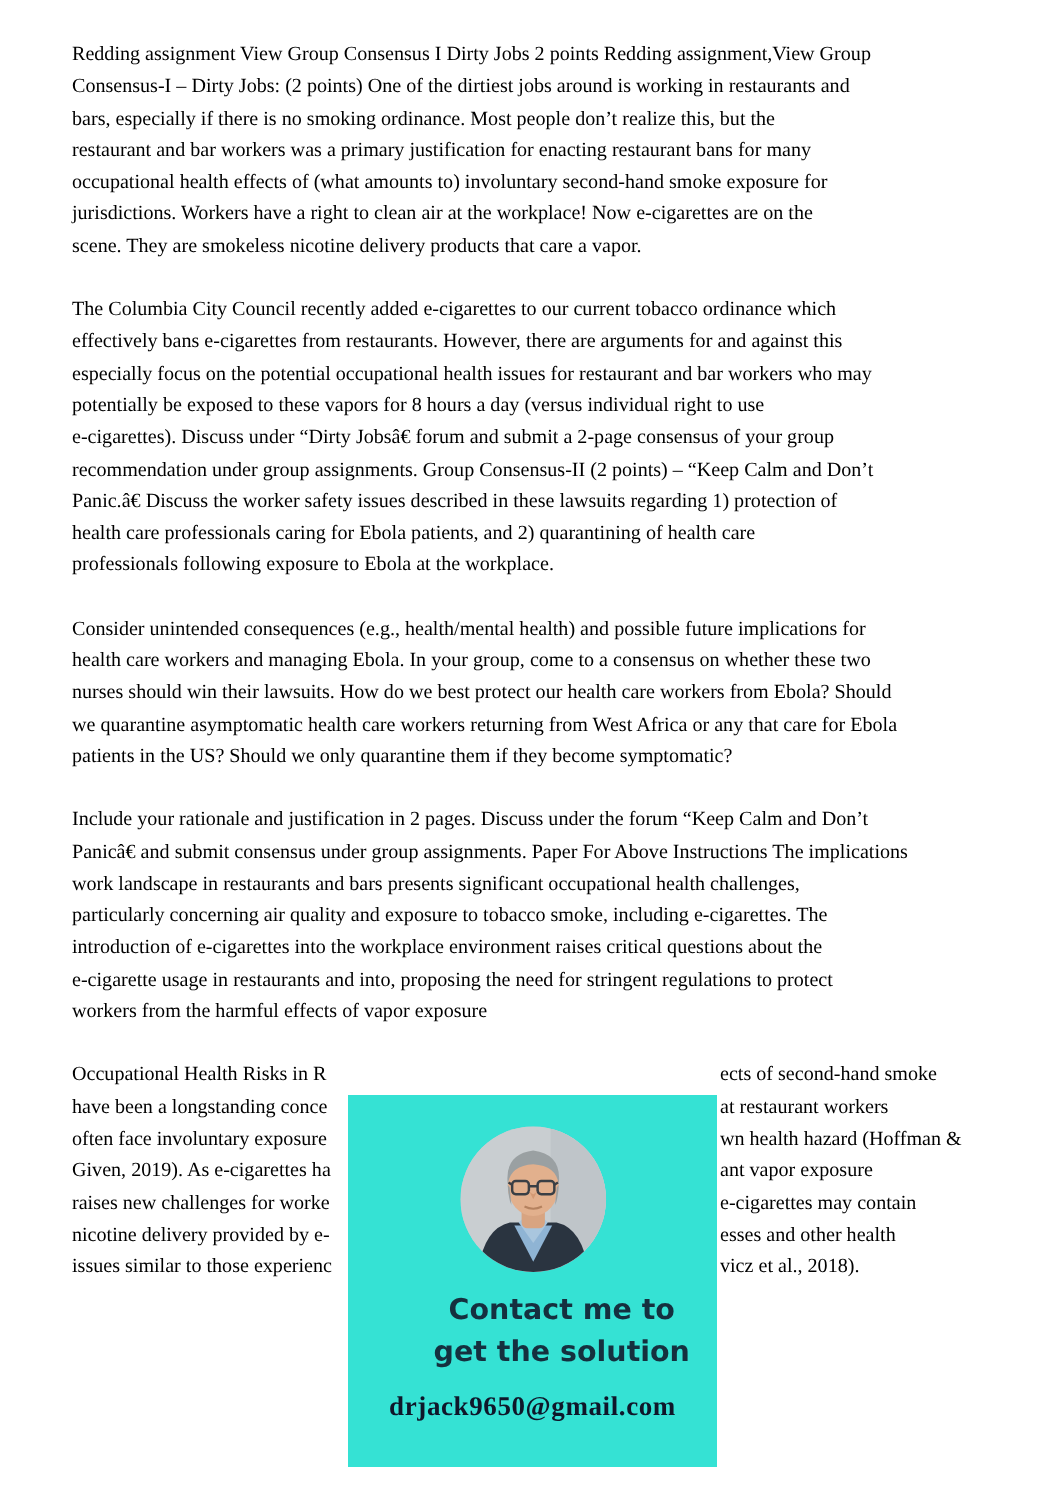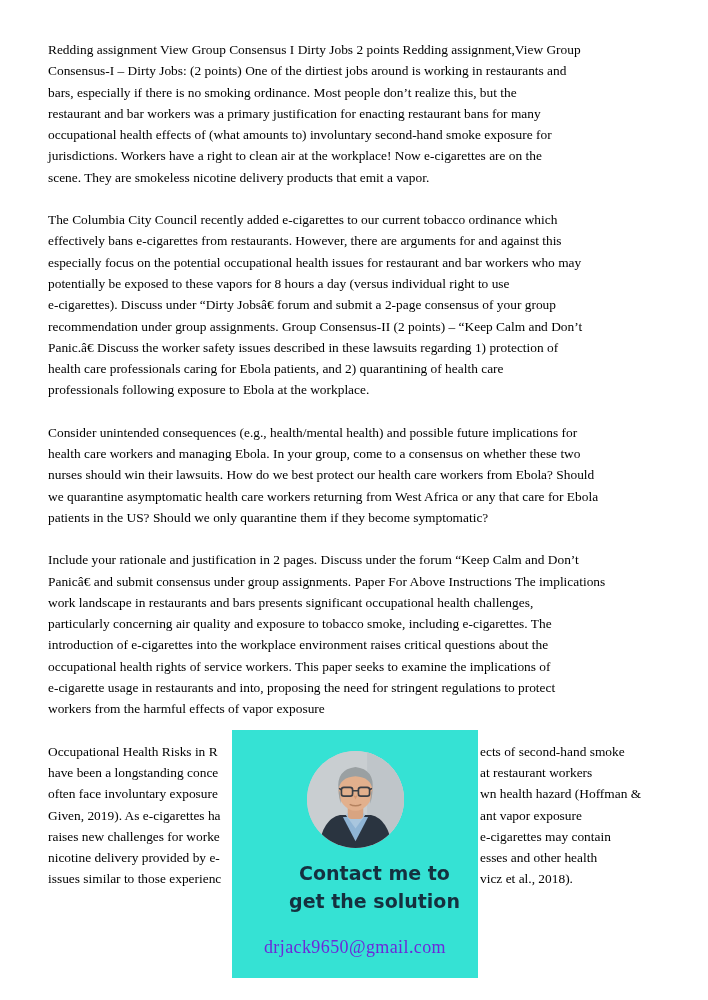--- a/index.html
+++ b/index.html
@@ -8,21 +8,21 @@
     width: 708px;
     height: 1000px;
     background: #ffffff;
     overflow: hidden;
     font-family: "Liberation Serif", serif;
     color: #000000;
   }
   .content {
     position: absolute;
     left: 48px;
-    top: 39px;
+    top: 25px;
     width: 614px;
     font-size: 13.4px;
     line-height: 21.3px;
   }
   .para { margin: 0 0 21px 0; }
   .line {
     position: relative;
     height: 21.3px;
     white-space: nowrap;
   }
@@ -50,42 +50,42 @@
   }
   .avatar svg { display: block; width: 100%; height: 100%; }
   .promo-heading {
     margin-top: 11px;
     font-family: "DejaVu Sans", sans-serif;
     font-weight: bold;
     font-size: 19px;
     line-height: 28px;
   }
   .promo-email {
-    margin-top: 22px;
+    margin-top: 12px;
     font-family: "Liberation Serif", serif;
-    font-weight: normal;
+    font-weight: bold;
     font-size: 18px;
     letter-spacing: 0.4px;
-    color: #6d28d9;
+    color: #0f172a;
   }
 </style>
 </head>
 <body>
 
 <div class="page" style="background: rgb(255, 255, 255); color: rgb(0, 0, 0);">
 
   <div class="content" id="doc-content">
       <div class="para">
         <div class="line">Redding assignment View Group Consensus I Dirty Jobs 2 points Redding assignment,View Group</div>
         <div class="line">Consensus-I – Dirty Jobs: (2 points) One of the dirtiest jobs around is working in restaurants and</div>
         <div class="line">bars, especially if there is no smoking ordinance. Most people don’t realize this, but the</div>
         <div class="line">restaurant and bar workers was a primary justification for enacting restaurant bans for many</div>
         <div class="line">occupational health effects of (what amounts to) involuntary second-hand smoke exposure for</div>
         <div class="line">jurisdictions. Workers have a right to clean air at the workplace! Now e-cigarettes are on the</div>
-        <div class="line">scene. They are smokeless nicotine delivery products that emit a vapor.</div>
+        <div class="line">scene. They are smokeless nicotine delivery products that care a vapor.</div>
       </div>
       <div class="para">
         <div class="line">The Columbia City Council recently added e-cigarettes to our current tobacco ordinance which</div>
         <div class="line">effectively bans e-cigarettes from restaurants. However, there are arguments for and against this</div>
         <div class="line">especially focus on the potential occupational health issues for restaurant and bar workers who may</div>
         <div class="line">potentially be exposed to these vapors for 8 hours a day (versus individual right to use</div>
         <div class="line">e-cigarettes). Discuss under “Dirty Jobsâ€ forum and submit a 2-page consensus of your group</div>
         <div class="line">recommendation under group assignments. Group Consensus-II (2 points) – “Keep Calm and Don’t</div>
         <div class="line">Panic.â€ Discuss the worker safety issues described in these lawsuits regarding 1) protection of</div>
         <div class="line">health care professionals caring for Ebola patients, and 2) quarantining of health care</div>
@@ -97,21 +97,20 @@
         <div class="line">nurses should win their lawsuits. How do we best protect our health care workers from Ebola? Should</div>
         <div class="line">we quarantine asymptomatic health care workers returning from West Africa or any that care for Ebola</div>
         <div class="line">patients in the US? Should we only quarantine them if they become symptomatic?</div>
       </div>
       <div class="para">
         <div class="line">Include your rationale and justification in 2 pages. Discuss under the forum “Keep Calm and Don’t</div>
         <div class="line">Panicâ€ and submit consensus under group assignments. Paper For Above Instructions The implications</div>
         <div class="line">work landscape in restaurants and bars presents significant occupational health challenges,</div>
         <div class="line">particularly concerning air quality and exposure to tobacco smoke, including e-cigarettes. The</div>
         <div class="line">introduction of e-cigarettes into the workplace environment raises critical questions about the</div>
-        <div class="line">occupational health rights of service workers. This paper seeks to examine the implications of</div>
         <div class="line">e-cigarette usage in restaurants and into, proposing the need for stringent regulations to protect</div>
         <div class="line">workers from the harmful effects of vapor exposure</div>
       </div>
       <div class="para">
         <div class="line"><span>Occupational Health Risks in R</span><span class="right-frag">ects of second-hand smoke</span></div>
         <div class="line"><span>have been a longstanding conce</span><span class="right-frag">at restaurant workers</span></div>
         <div class="line"><span>often face involuntary exposure</span><span class="right-frag">wn health hazard (Hoffman &amp;</span></div>
         <div class="line"><span>Given, 2019). As e-cigarettes ha</span><span class="right-frag">ant vapor exposure</span></div>
         <div class="line"><span>raises new challenges for worke</span><span class="right-frag">e-cigarettes may contain</span></div>
         <div class="line"><span>nicotine delivery provided by e-</span><span class="right-frag">esses and other health</span></div>

